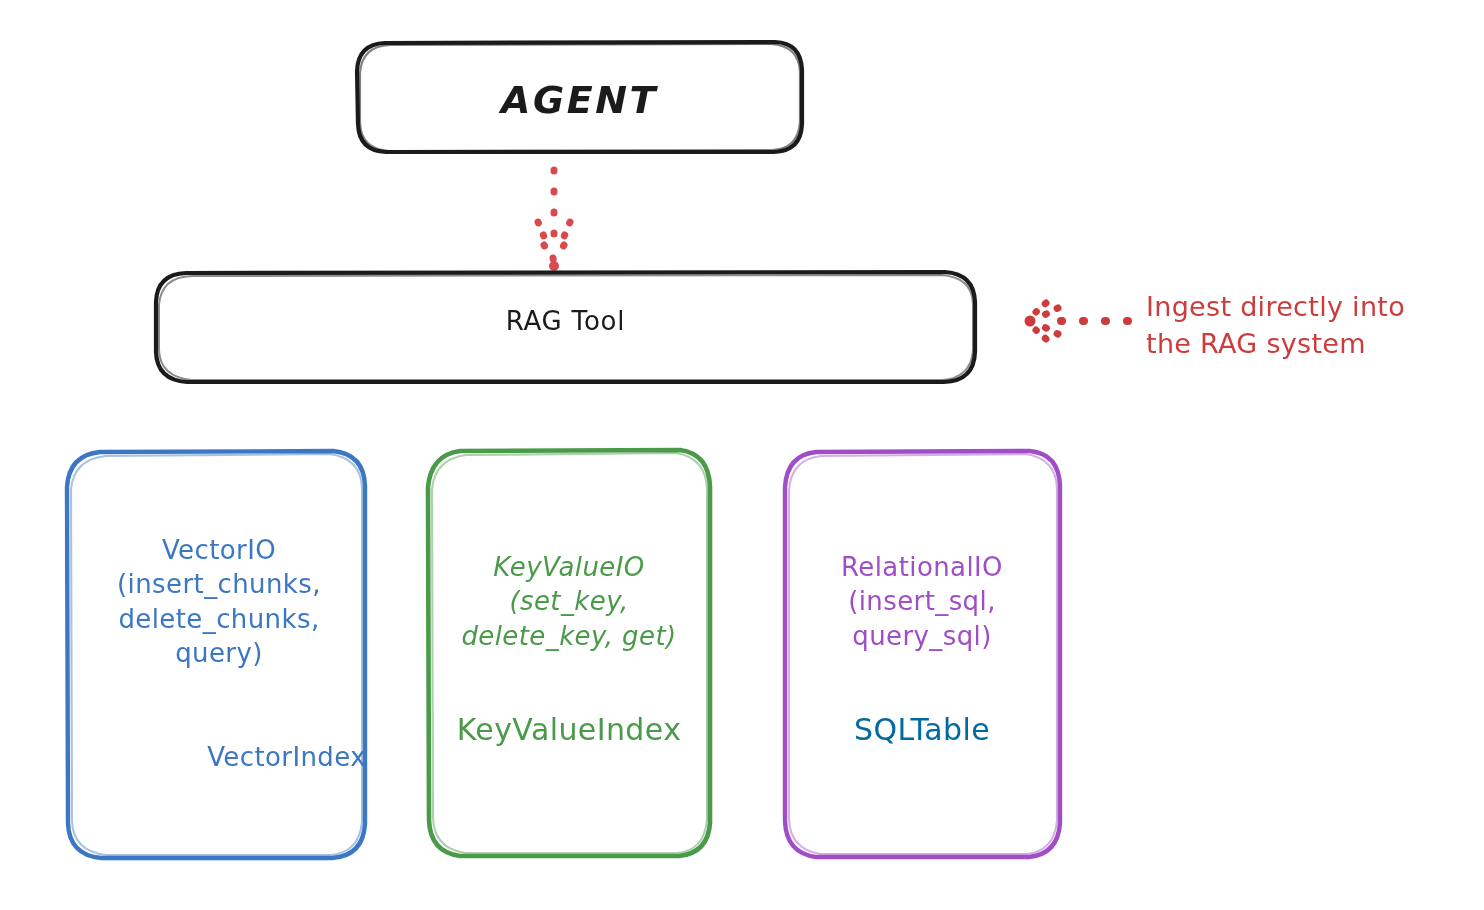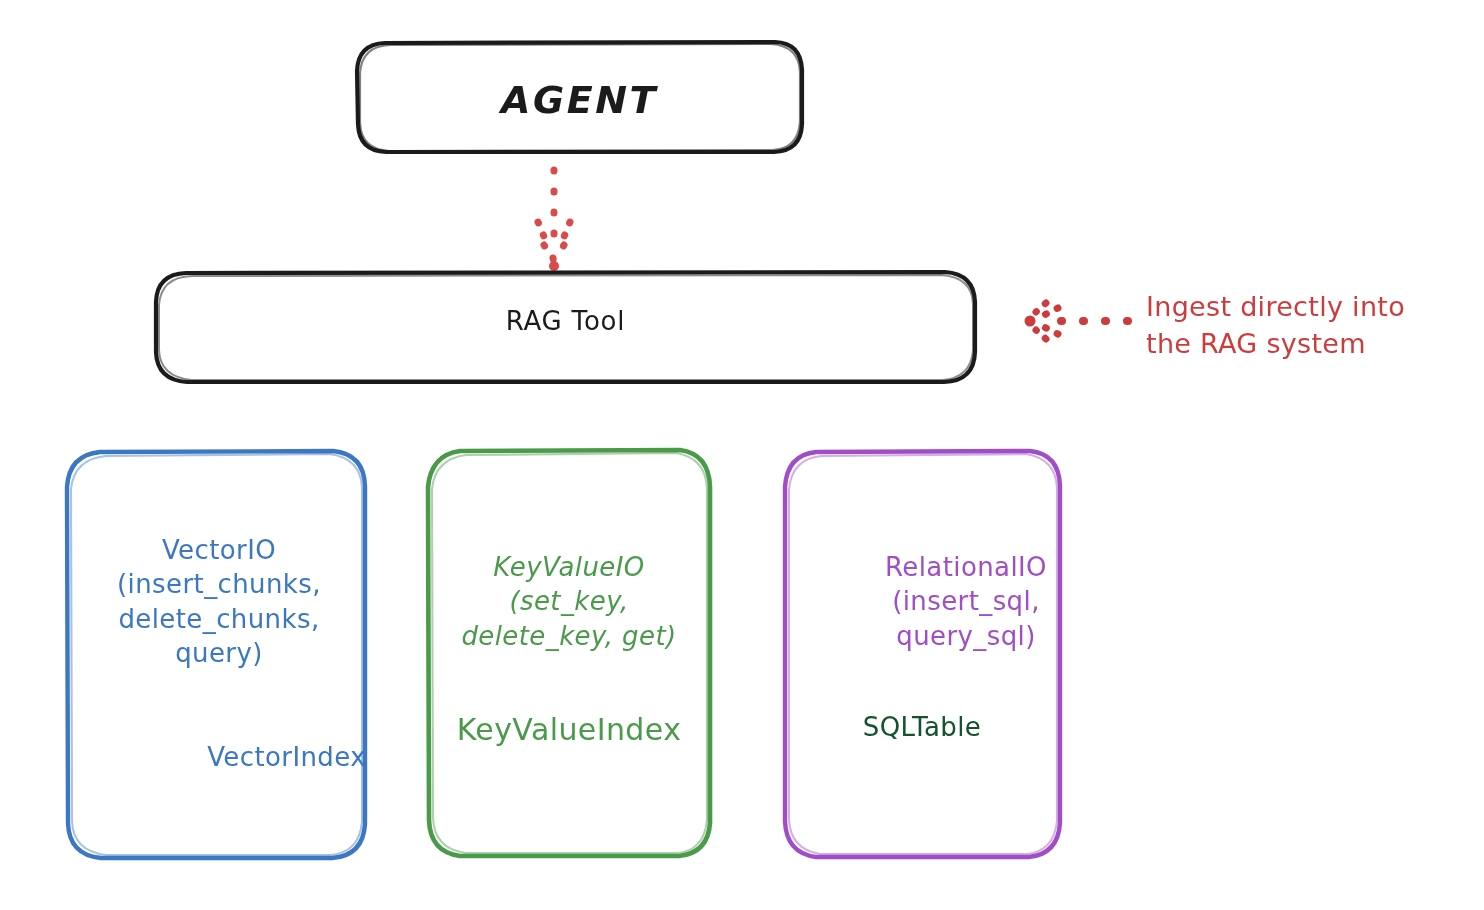--- a/index.html
+++ b/index.html
@@ -78,28 +78,27 @@
     top: 710px;
     width: 290px;
     color: #4a9a4a;
     font-size: 30px;
   }
   #relationalio-label {
     left: 782px;
     top: 550px;
     width: 280px;
     color: #a04ec5;
-    padding-left: 44px;
   }
   #sqltable-label {
     left: 782px;
     top: 710px;
     width: 280px;
-    color: #14532d;
-    font-size: 26px;
+    color: #0369a1;
+    font-size: 30px;
   }
   #annotation-label {
     position: absolute;
     left: 1146px;
     top: 272px;
     width: 330px;
     font-size: 27px;
     line-height: 1.38;
     color: #cc3c3c;
     text-align: left;

